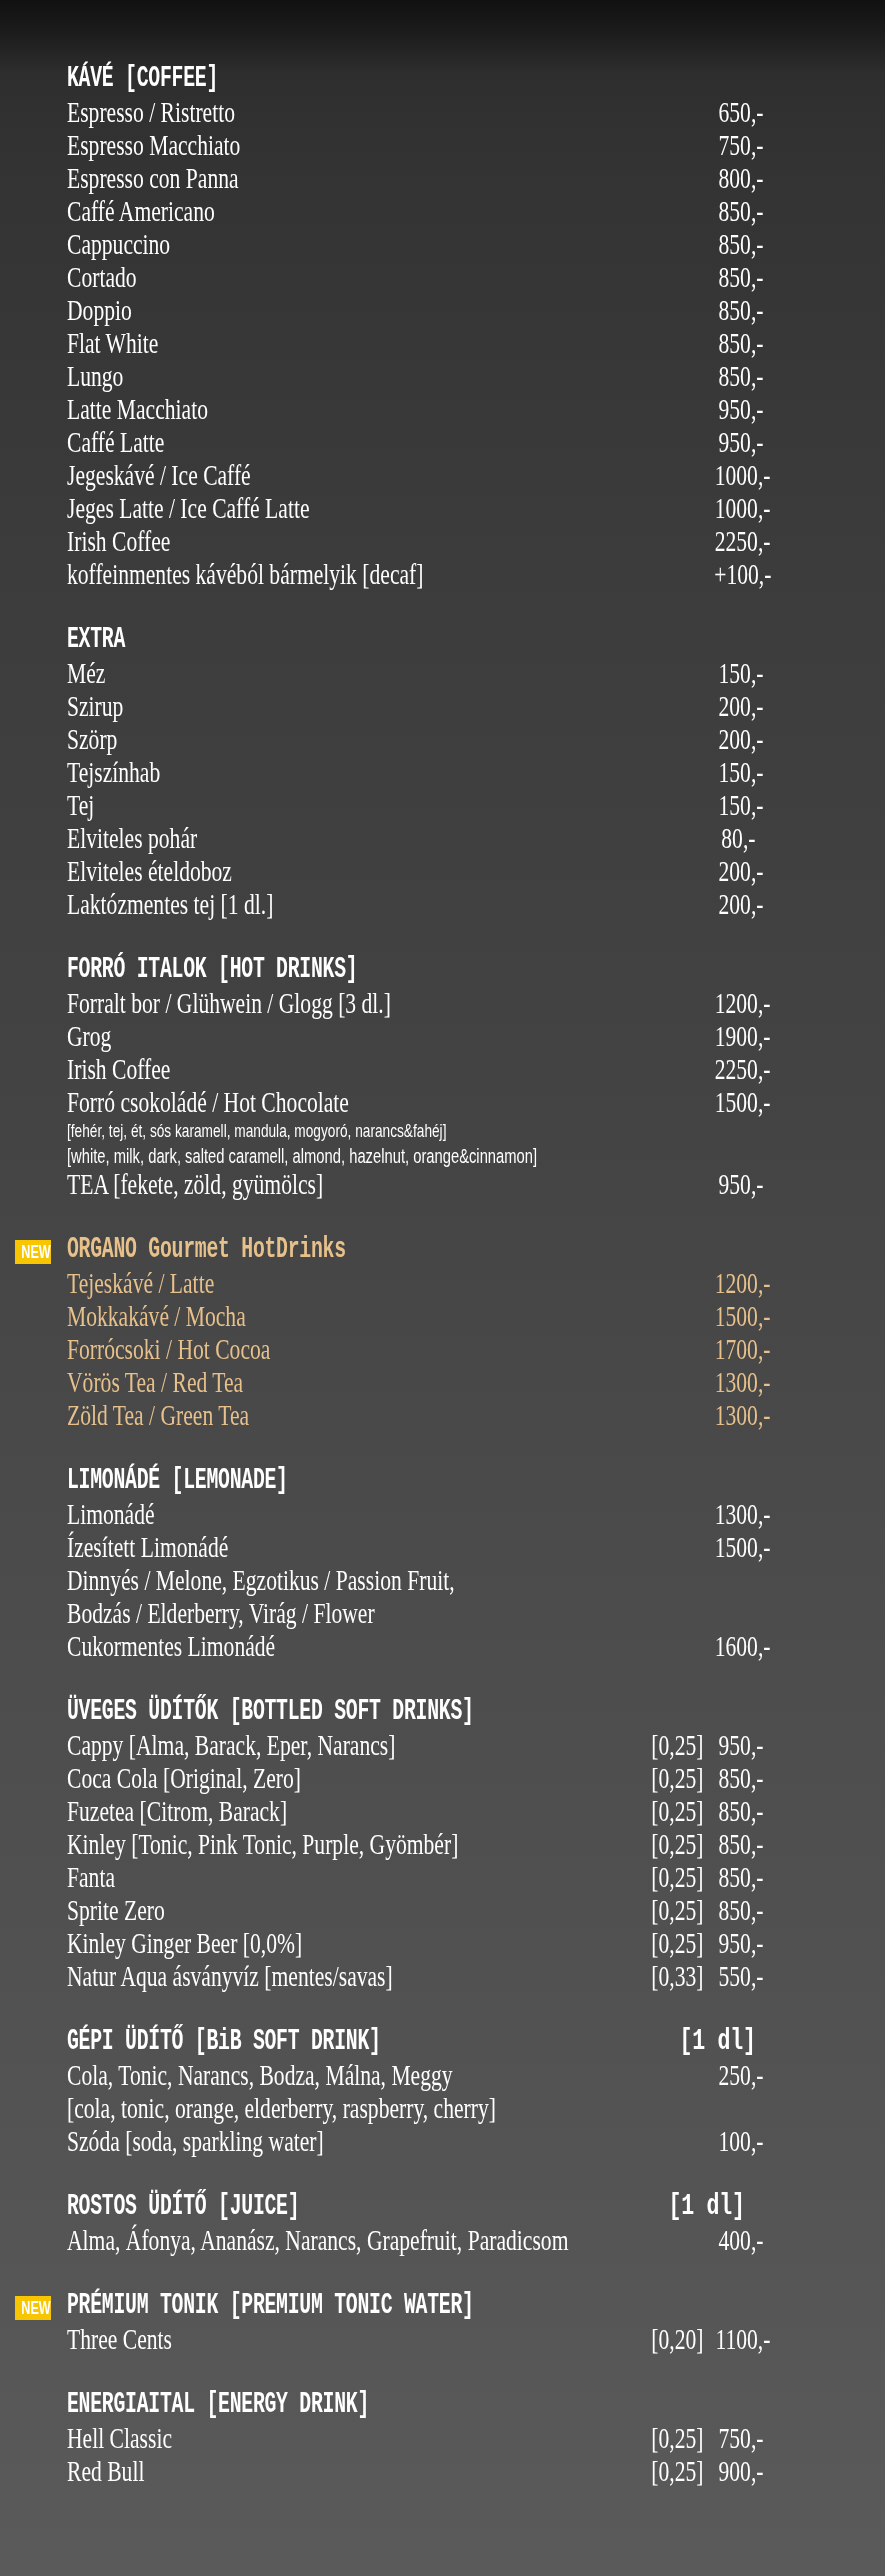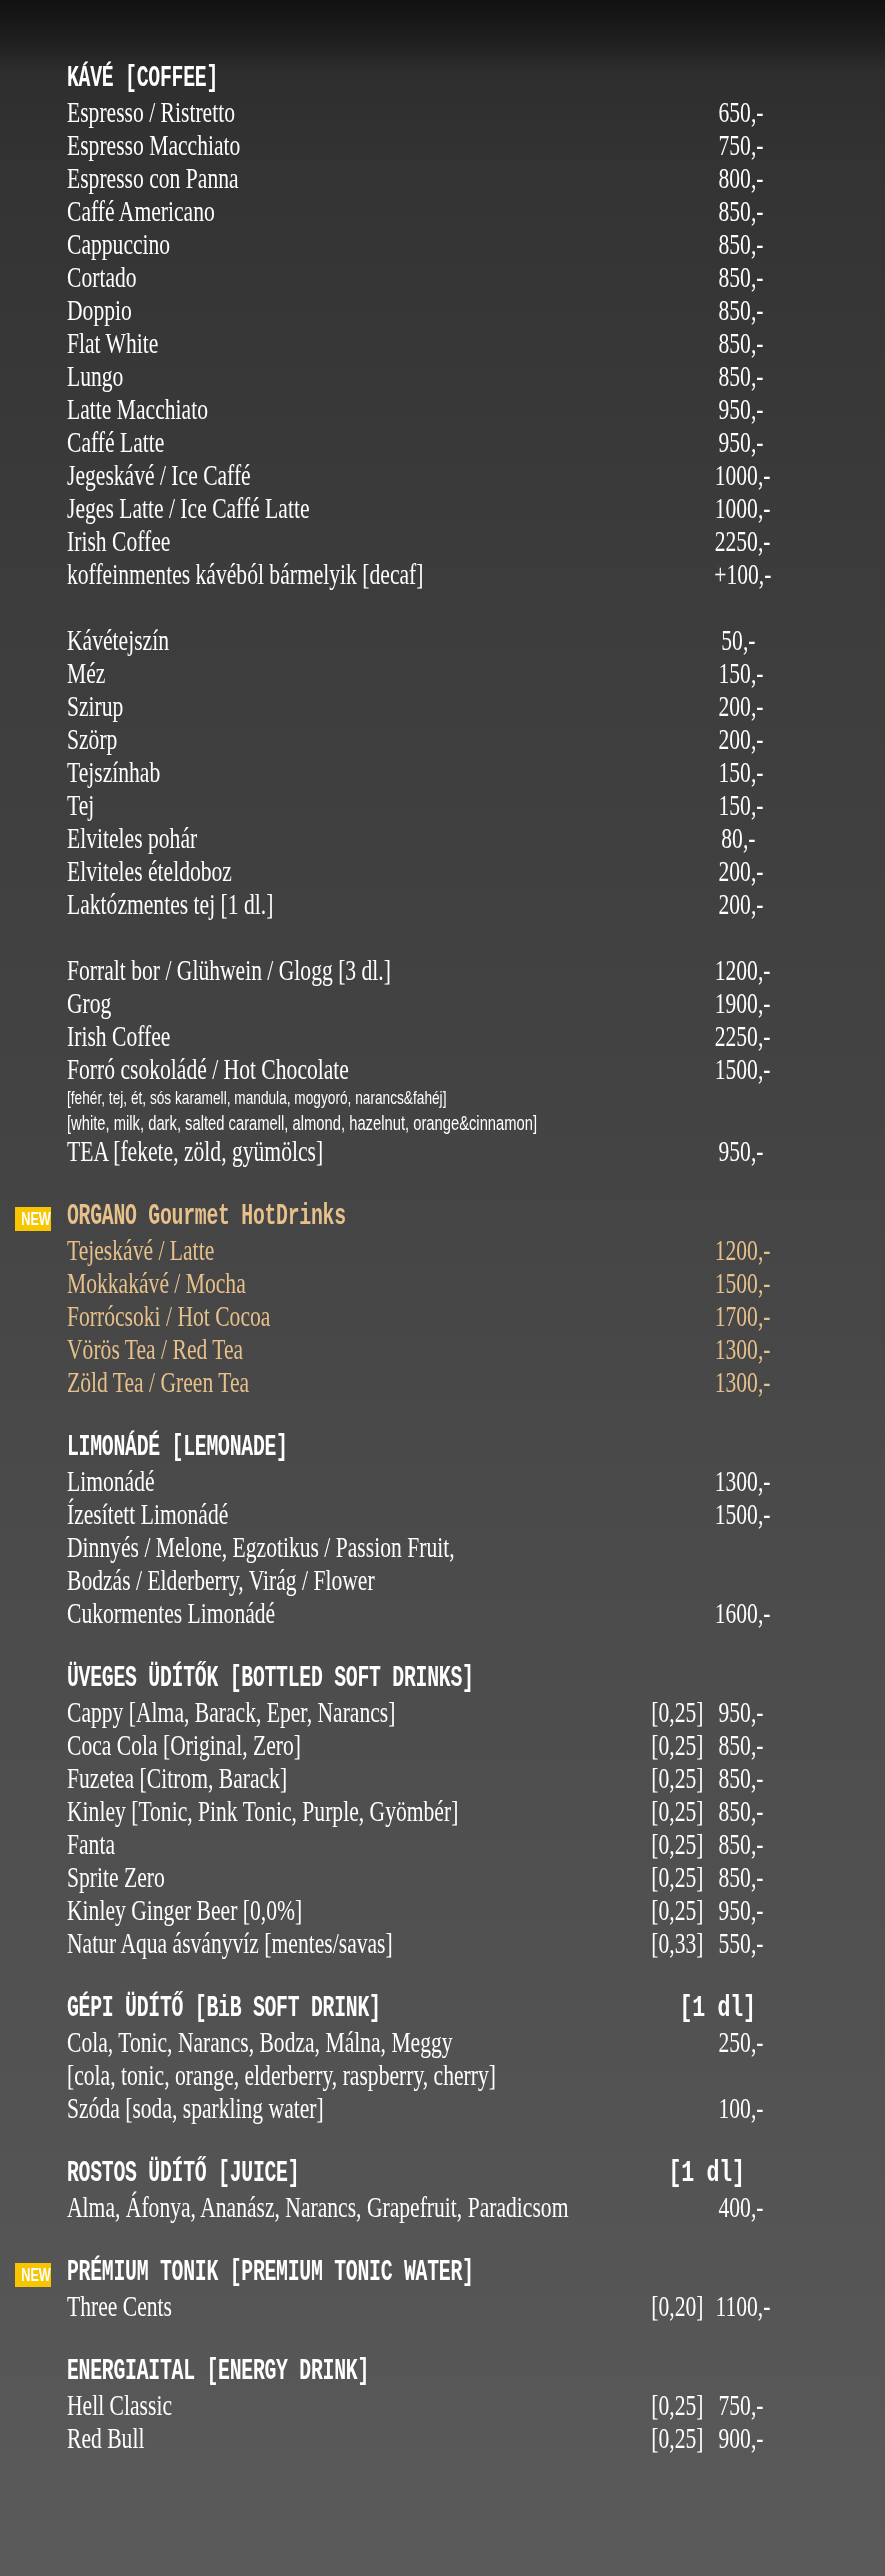--- a/index.html
+++ b/index.html
@@ -148,23 +148,22 @@
         <span class="name"><span class="cond">Irish Coffee</span></span>
         <span class="price"><span class="cond-r">2250,-</span></span>
       </div>
     <div class="row item">
         <span class="name"><span class="cond">koffeinmentes kávéból bármelyik [decaf]</span></span>
         <span class="price"><span class="cond-r">+100,-</span></span>
       </div>
   </div>
 
   <div class="section">
-    <div class="row item">
-        <span class="name"><span class="cond">Kávétejszín</span></span>
-        <span class="price"><span class="cond-r">50,-</span></span>
+    <div class="row heading">
+        <span class="cond">EXTRA</span>
       </div>
     <div class="row item">
         <span class="name"><span class="cond">Méz</span></span>
         <span class="price"><span class="cond-r">150,-</span></span>
       </div>
     <div class="row item">
         <span class="name"><span class="cond">Szirup</span></span>
         <span class="price"><span class="cond-r">200,-</span></span>
       </div>
     <div class="row item">
@@ -187,20 +186,23 @@
         <span class="name"><span class="cond">Elviteles ételdoboz</span></span>
         <span class="price"><span class="cond-r">200,-</span></span>
       </div>
     <div class="row item">
         <span class="name"><span class="cond">Laktózmentes tej [1 dl.]</span></span>
         <span class="price"><span class="cond-r">200,-</span></span>
       </div>
   </div>
 
   <div class="section">
+    <div class="row heading">
+        <span class="cond">FORRÓ ITALOK [HOT DRINKS]</span>
+      </div>
     <div class="row item">
         <span class="name"><span class="cond">Forralt bor / Glühwein / Glogg [3 dl.]</span></span>
         <span class="price"><span class="cond-r">1200,-</span></span>
       </div>
     <div class="row item">
         <span class="name"><span class="cond">Grog</span></span>
         <span class="price"><span class="cond-r">1900,-</span></span>
       </div>
     <div class="row item">
         <span class="name"><span class="cond">Irish Coffee</span></span>

